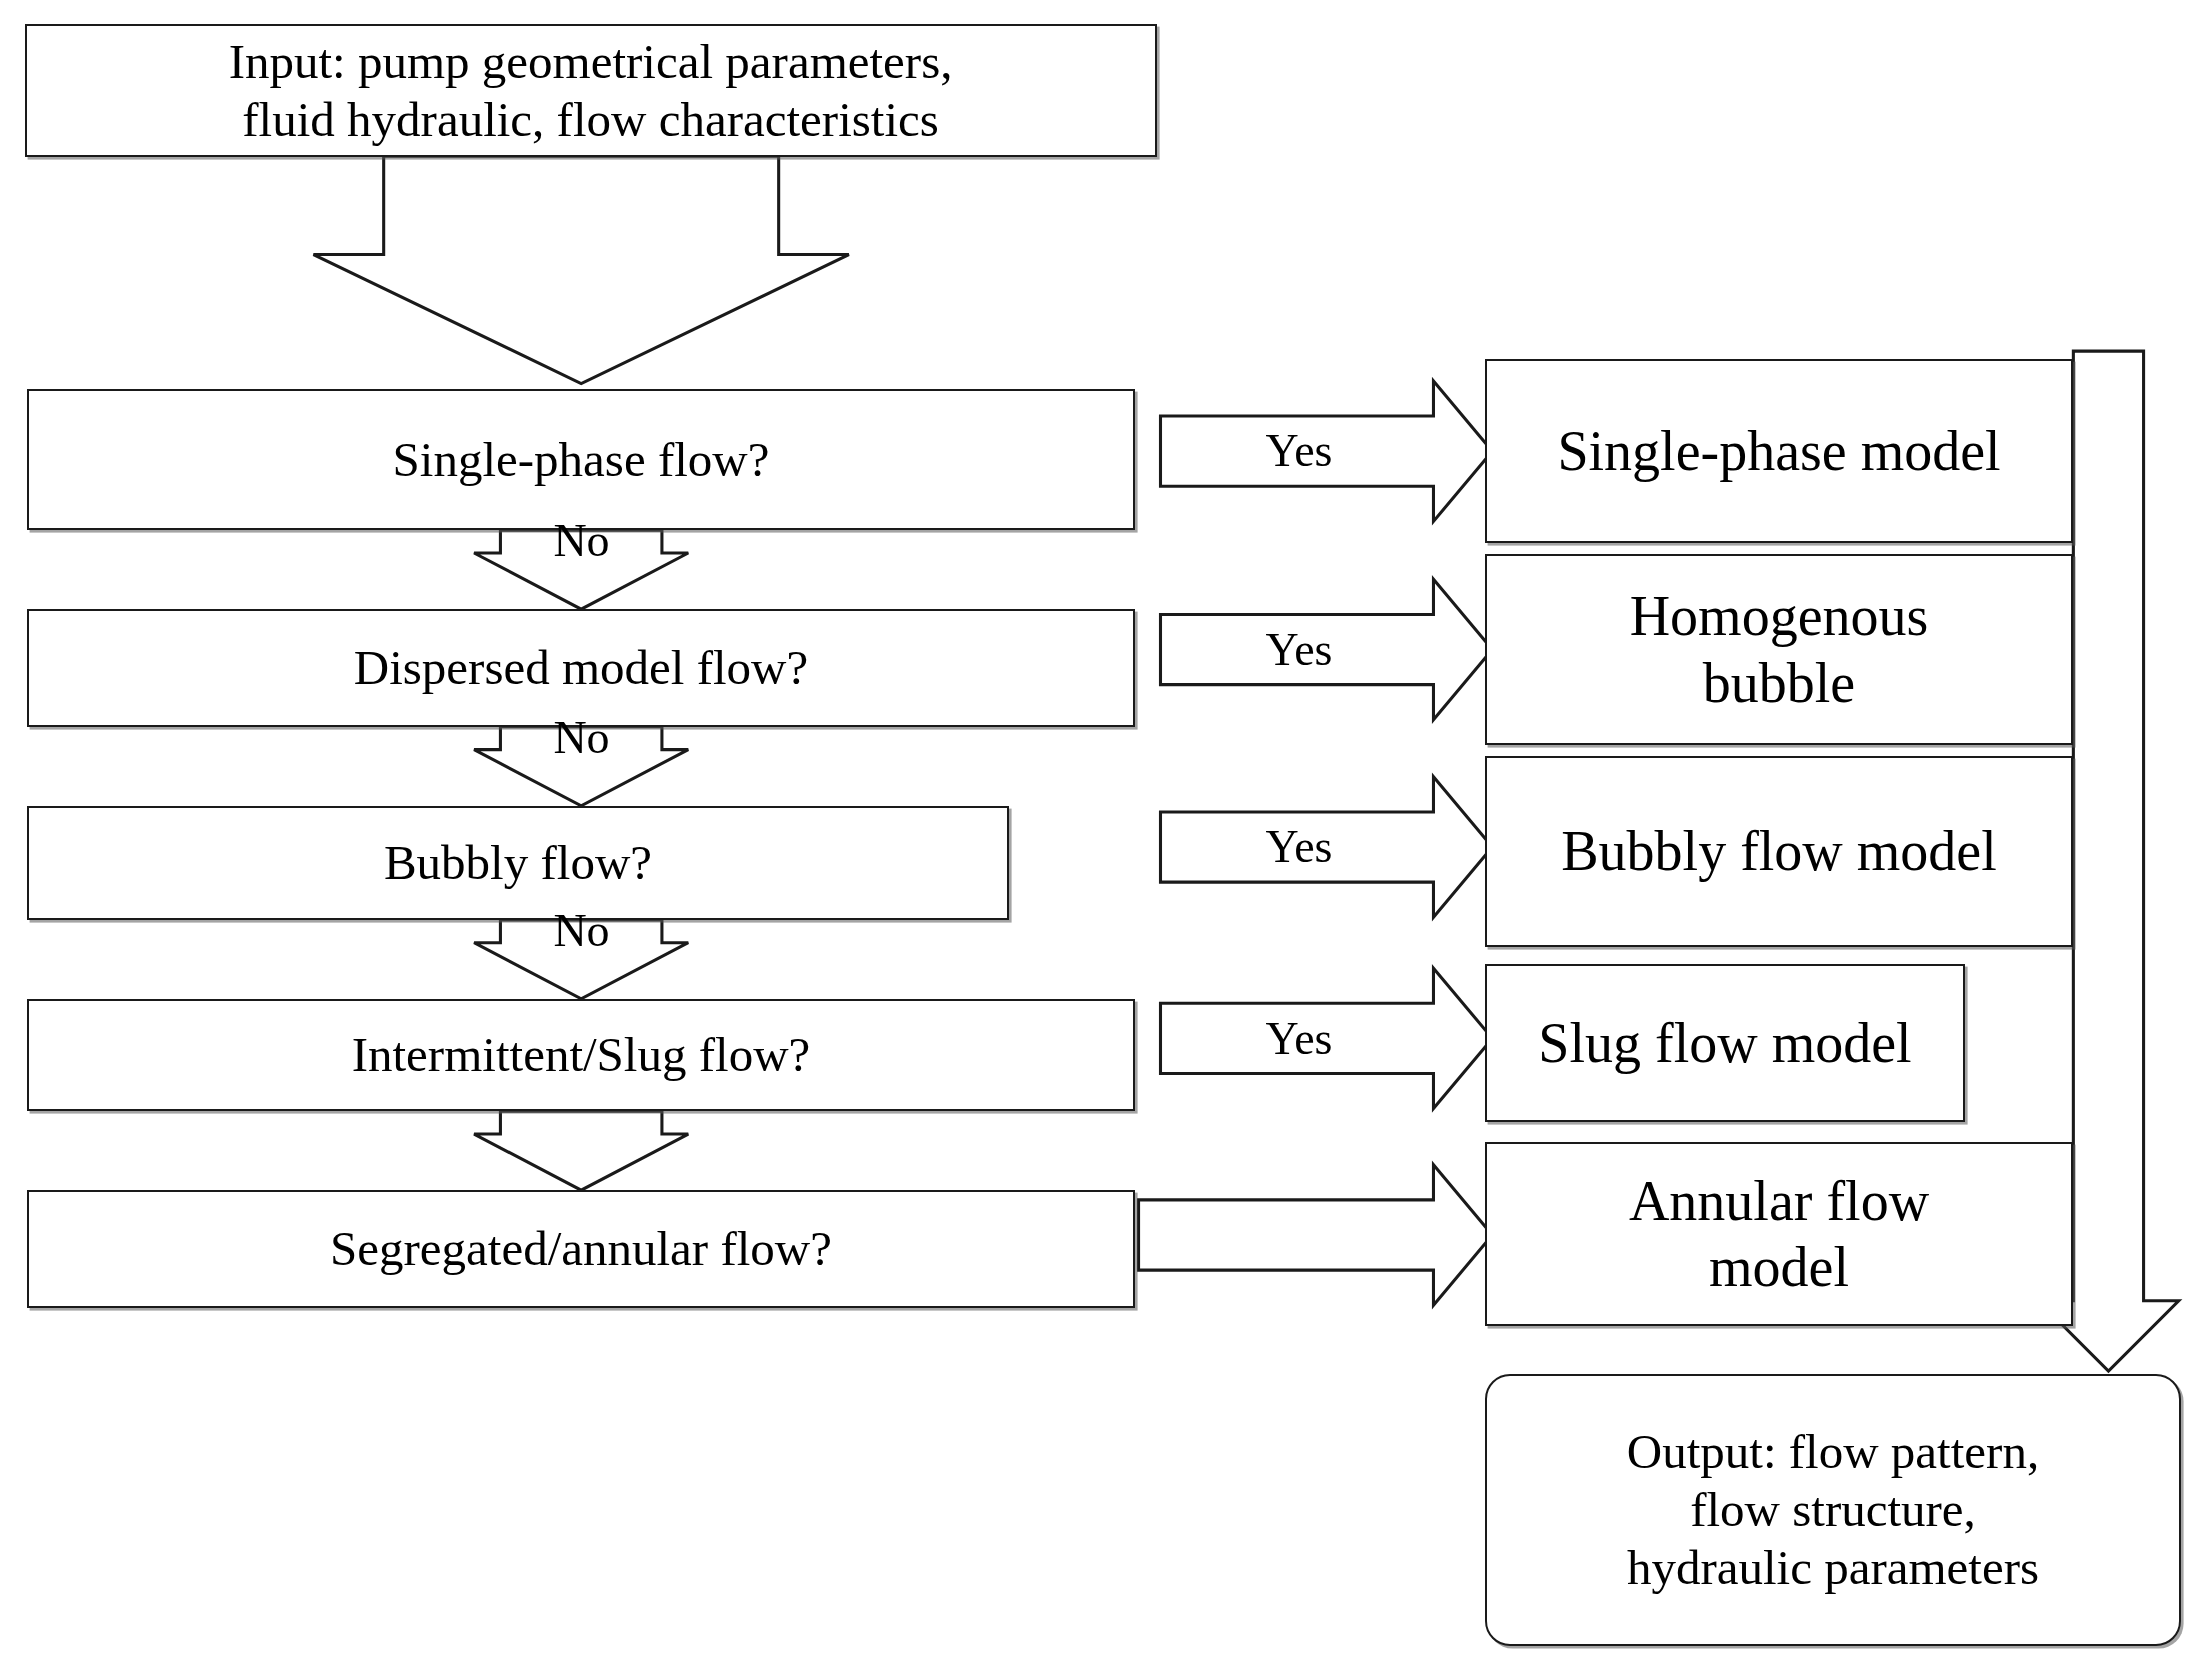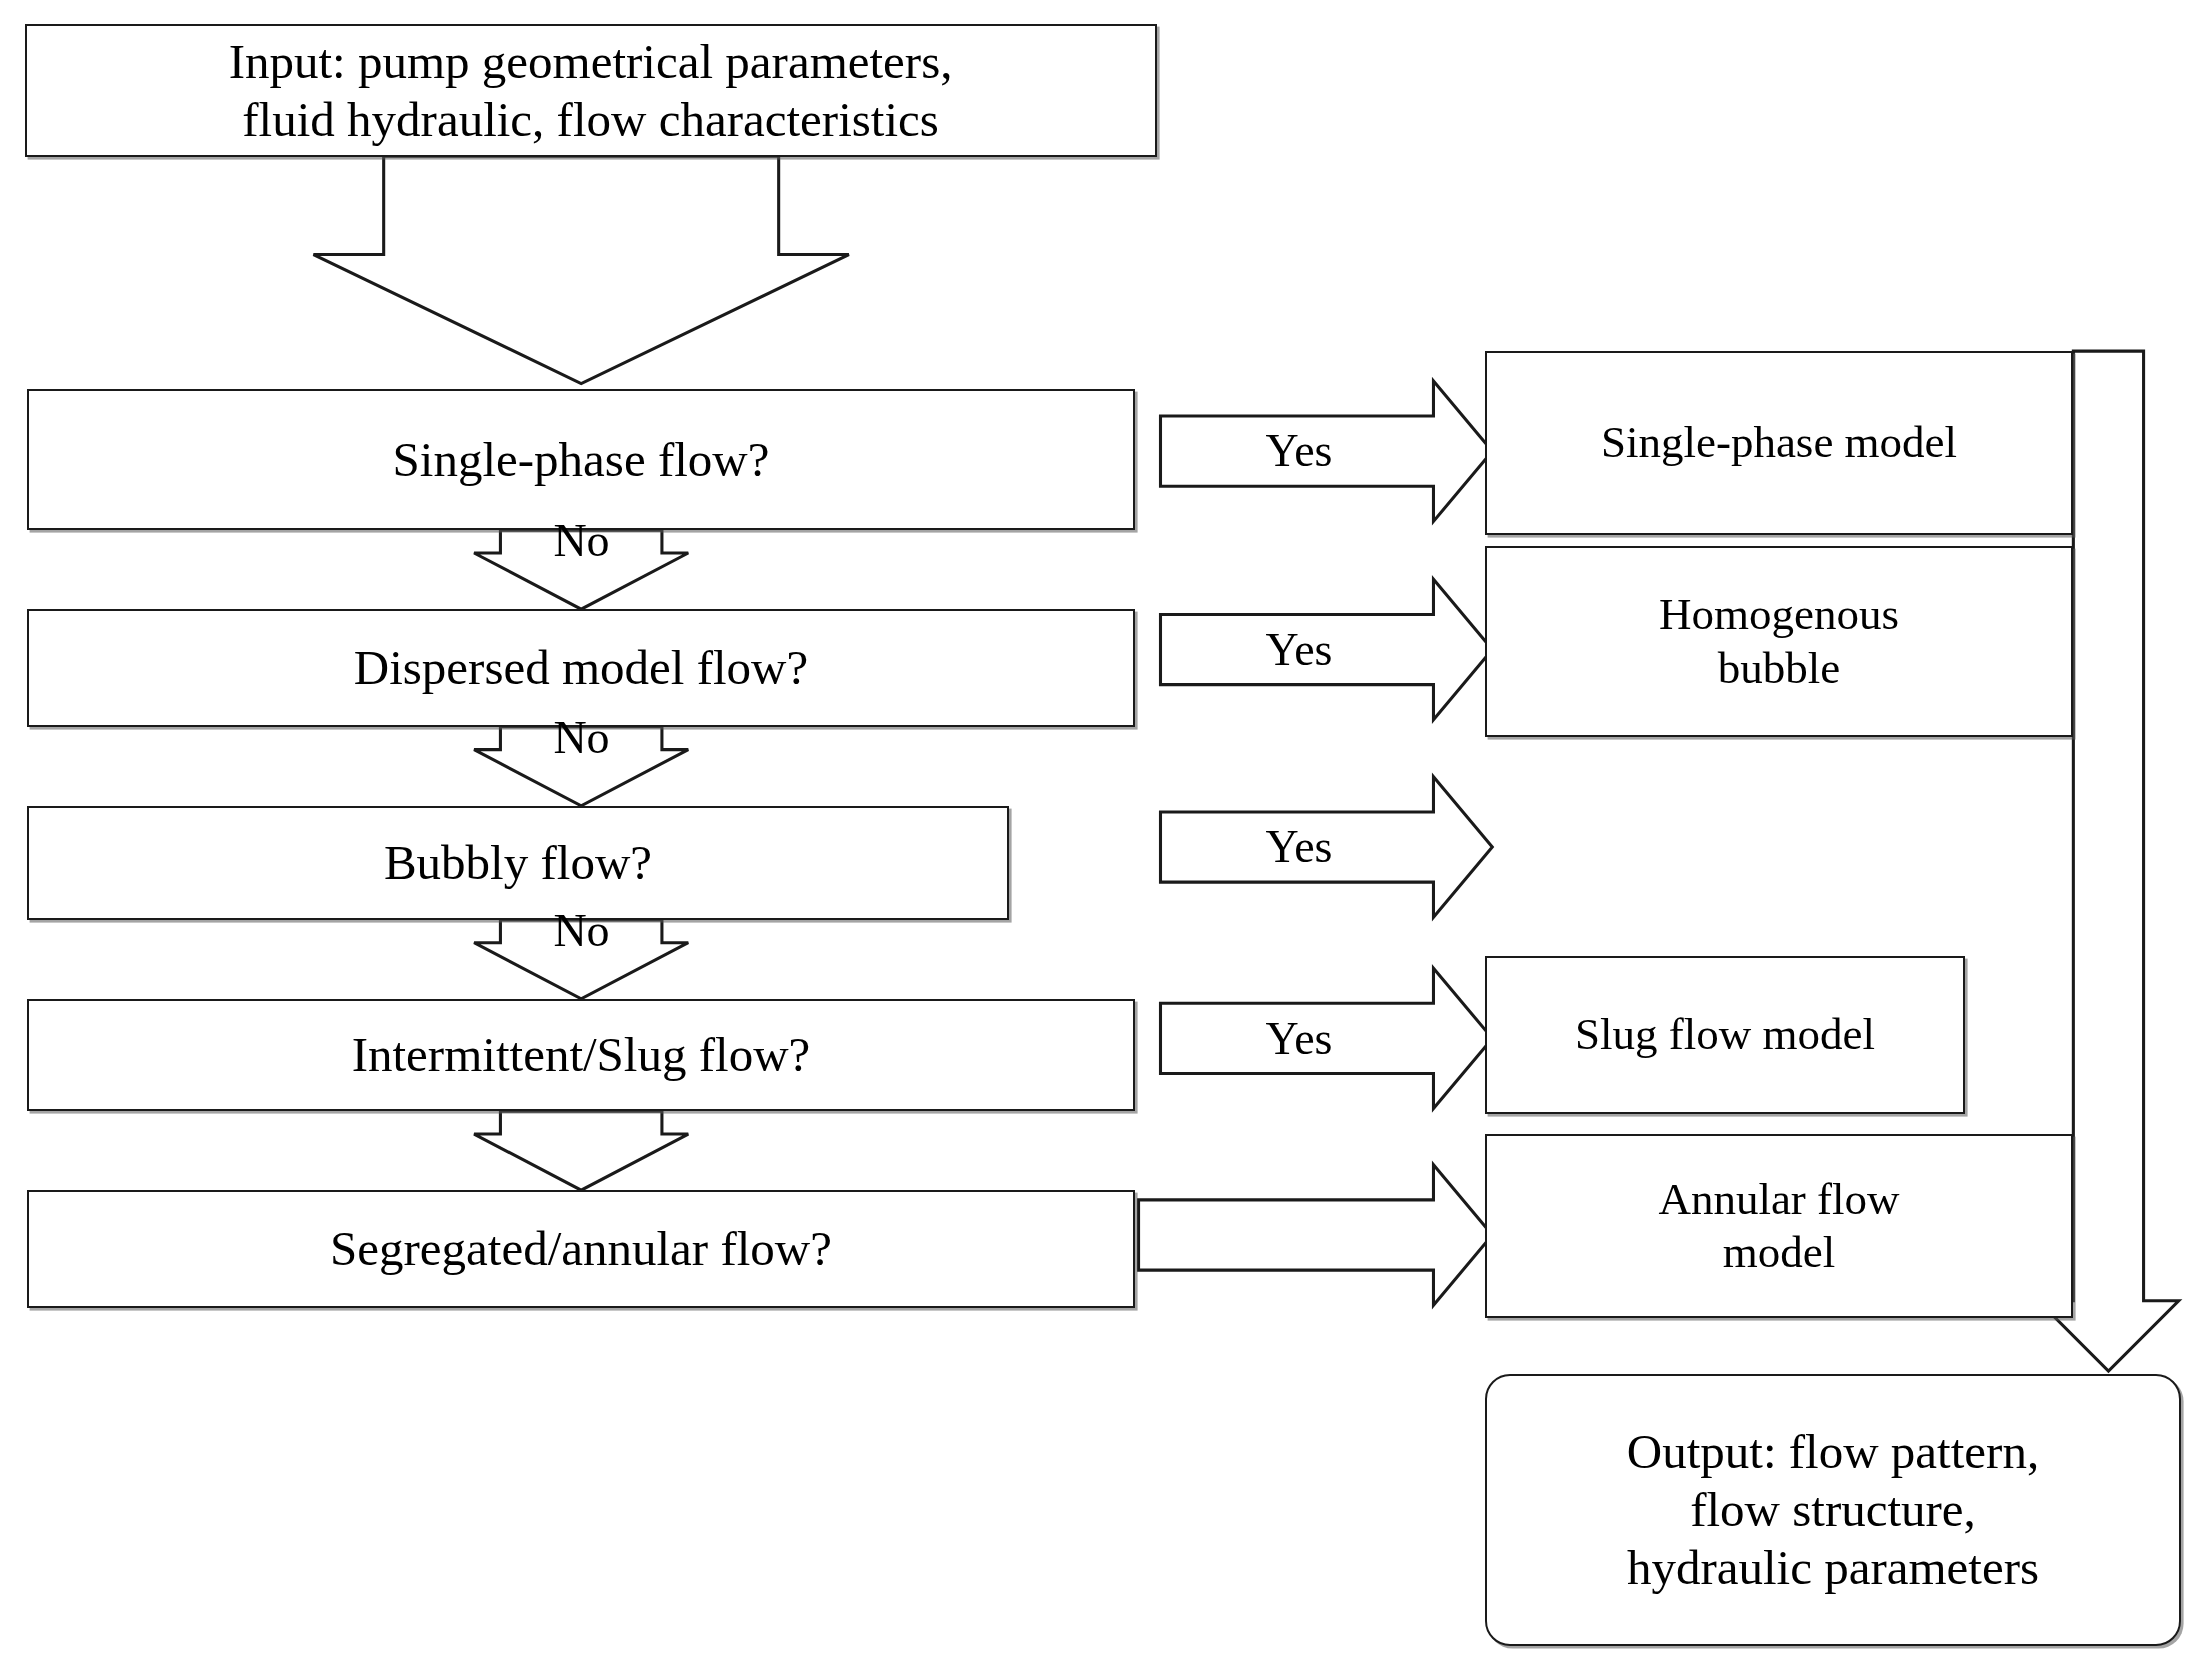--- a/index.html
+++ b/index.html
@@ -33,21 +33,21 @@
     line-height: 1.18;
     z-index: 3;
   }
   .box .txt {
     display: block;
     padding: 0 12.3px;
     white-space: pre-line;
   }
   .box.input-box   { font-size: 49px; }
   .box.decision    { font-size: 49px; }
-  .box.model       { font-size: 45px; }
+  .box.model       { font-size: 56px; margin-top: 8px; }
   .box.output-box  { font-size: 49px; }
 
   
   #arrows {
     position: absolute;
     left: 0;
     top: 0;
     width: 2206px;
     height: 1673px;
     z-index: 2;
@@ -122,20 +122,23 @@
 
   <div class="box model" style="left:1485px; top:351px; width:588px; height:184px;">
     <span class="txt">Single-phase model</span>
   </div>
 
   <div class="box model" style="left:1485px; top:546px; width:588px; height:191px;">
     <span class="txt">Homogenous
 bubble</span>
   </div>
 
+  <div class="box model" style="left:1485px; top:748px; width:588px; height:191px;">
+    <span class="txt">Bubbly flow model</span>
+  </div>
 
   <div class="box model" style="left:1485px; top:956px; width:480px; height:158px;">
     <span class="txt">Slug flow model</span>
   </div>
 
   <div class="box model" style="left:1485px; top:1134px; width:588px; height:184px;">
     <span class="txt">Annular flow
 model</span>
   </div>
 

